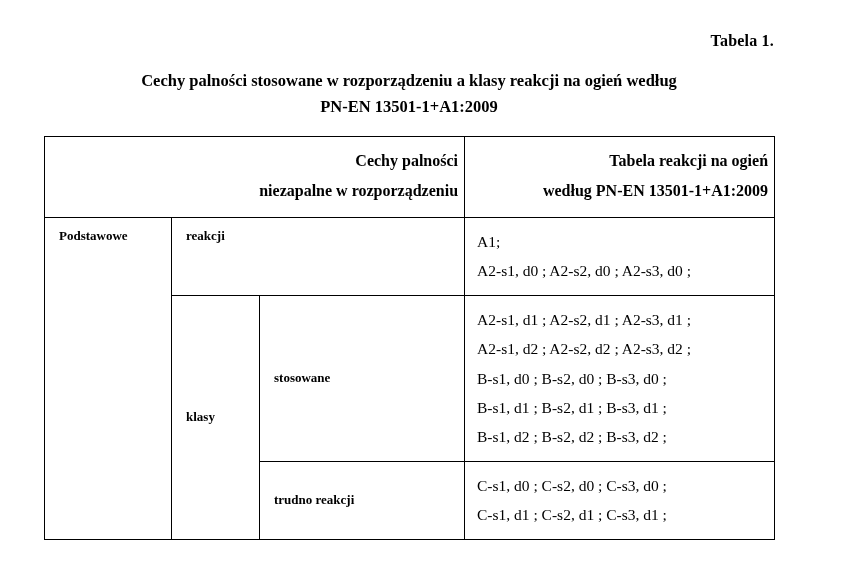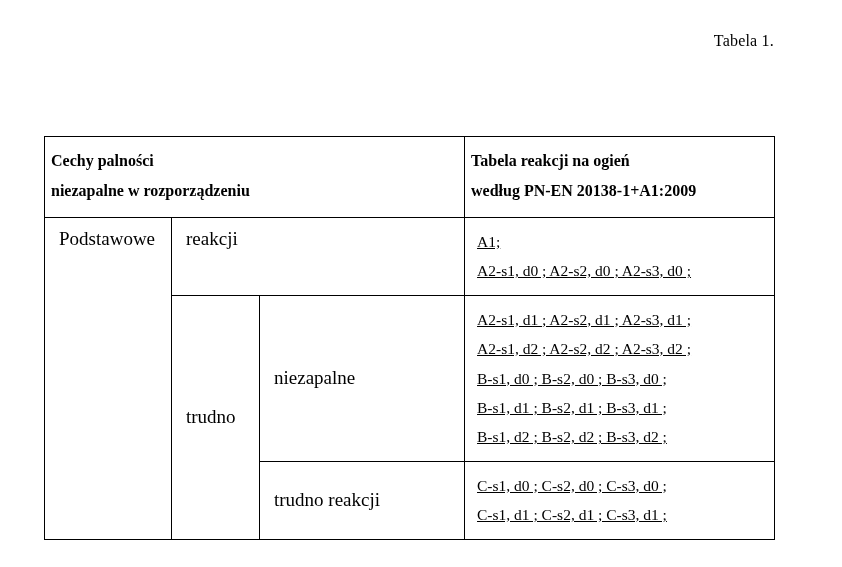--- a/index.html
+++ b/index.html
@@ -19,21 +19,21 @@
     position: relative;
     width: 842px;
     height: 567px;
     box-sizing: border-box;
   }
   .table-caption-top {
     position: absolute;
     top: 32px;
     right: 68px;
     font-size: 16px;
-    font-weight: normal;
+    font-weight: bold;
     letter-spacing: 0.2px;
   }
   .title-block {
     position: absolute;
     top: 68px;
     left: 44px;
     width: 730px;
     text-align: center;
     font-weight: bold;
     font-size: 16.5px;
@@ -49,99 +49,102 @@
     width: 730px;
     border-collapse: collapse;
     table-layout: fixed;
   }
   table.main td {
     border: 1.2px solid #000000;
     vertical-align: top;
     padding: 0;
   }
   .hdr {
-    text-align: left;
+    text-align: right;
     font-weight: bold;
     font-size: 16px;
     line-height: 1.9;
     padding: 9px 6px 10px 6px !important;
   }
   .hdr span {
     display: block;
   }
   .bold-cell {
-    font-weight: normal;
-    font-size: 19px;
+    font-weight: bold;
+    font-size: 13px;
     padding: 10px 6px 10px 14px !important;
     vertical-align: top;
   }
   .bold-cell.mid {
     vertical-align: middle;
   }
   .classes-cell {
     font-size: 15.5px;
     line-height: 1.9;
     padding: 9px 8px 9px 12px !important;
   }
   .classes-cell .ln {
     display: block;
     white-space: nowrap;
-    text-decoration: underline;
   }
   .col-a { width: 127px; }
   .col-b { width: 88px; }
   .col-c { width: 205px; }
   .col-d { width: 310px; }
 </style>
 </head>
 <body>
 
 <div class="page">
 
   <div class="table-caption-top">Tabela 1.</div>
 
+  <div class="title-block">
+    <span class="title-line">Cechy palności stosowane w rozporządzeniu a klasy reakcji na ogień według</span>
+    <span class="title-line">PN-EN 13501-1+A1:2009</span>
+  </div>
 
   <table class="main">
     <colgroup>
       <col class="col-a">
       <col class="col-b">
       <col class="col-c">
       <col class="col-d">
     </colgroup>
     <tbody>
       <tr>
         <td class="hdr" colspan="3">
           <span>Cechy palności</span>
           <span>niezapalne w rozporządzeniu</span>
         </td>
         <td class="hdr">
           <span>Tabela reakcji na ogień</span>
-          <span>według PN-EN 20138-1+A1:2009</span>
+          <span>według PN-EN 13501-1+A1:2009</span>
         </td>
       </tr>
 
       <tr>
         <td class="bold-cell" rowspan="3">
           <span>Podstawowe</span>
         </td>
         <td class="bold-cell" colspan="2">
           <span>reakcji</span>
         </td>
         <td class="classes-cell">
           <span class="ln">A1;</span>
           <span class="ln">A2-s1, d0 ; A2-s2, d0 ; A2-s3, d0 ;</span>
         </td>
       </tr>
 
       <tr>
         <td class="bold-cell mid" rowspan="2">
-          <span>trudno</span>
+          <span>klasy</span>
         </td>
         <td class="bold-cell mid">
-          <span>niezapalne</span>
+          <span>stosowane</span>
         </td>
         <td class="classes-cell">
           <span class="ln">A2-s1, d1 ; A2-s2, d1 ; A2-s3, d1 ;</span>
           <span class="ln">A2-s1, d2 ; A2-s2, d2 ; A2-s3, d2 ;</span>
           <span class="ln">B-s1, d0 ; B-s2, d0 ; B-s3, d0 ;</span>
           <span class="ln">B-s1, d1 ; B-s2, d1 ; B-s3, d1 ;</span>
           <span class="ln">B-s1, d2 ; B-s2, d2 ; B-s3, d2 ;</span>
         </td>
       </tr>
 

